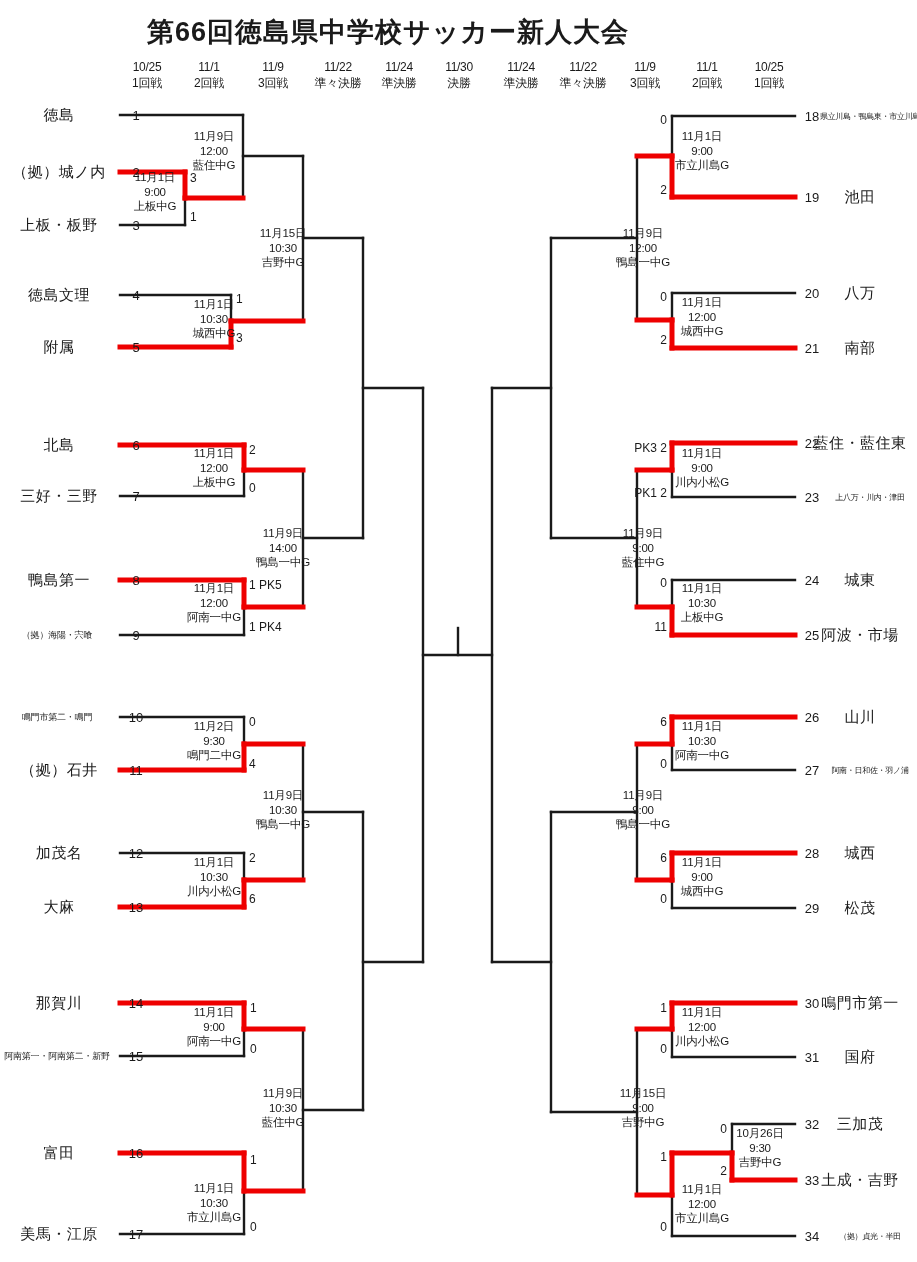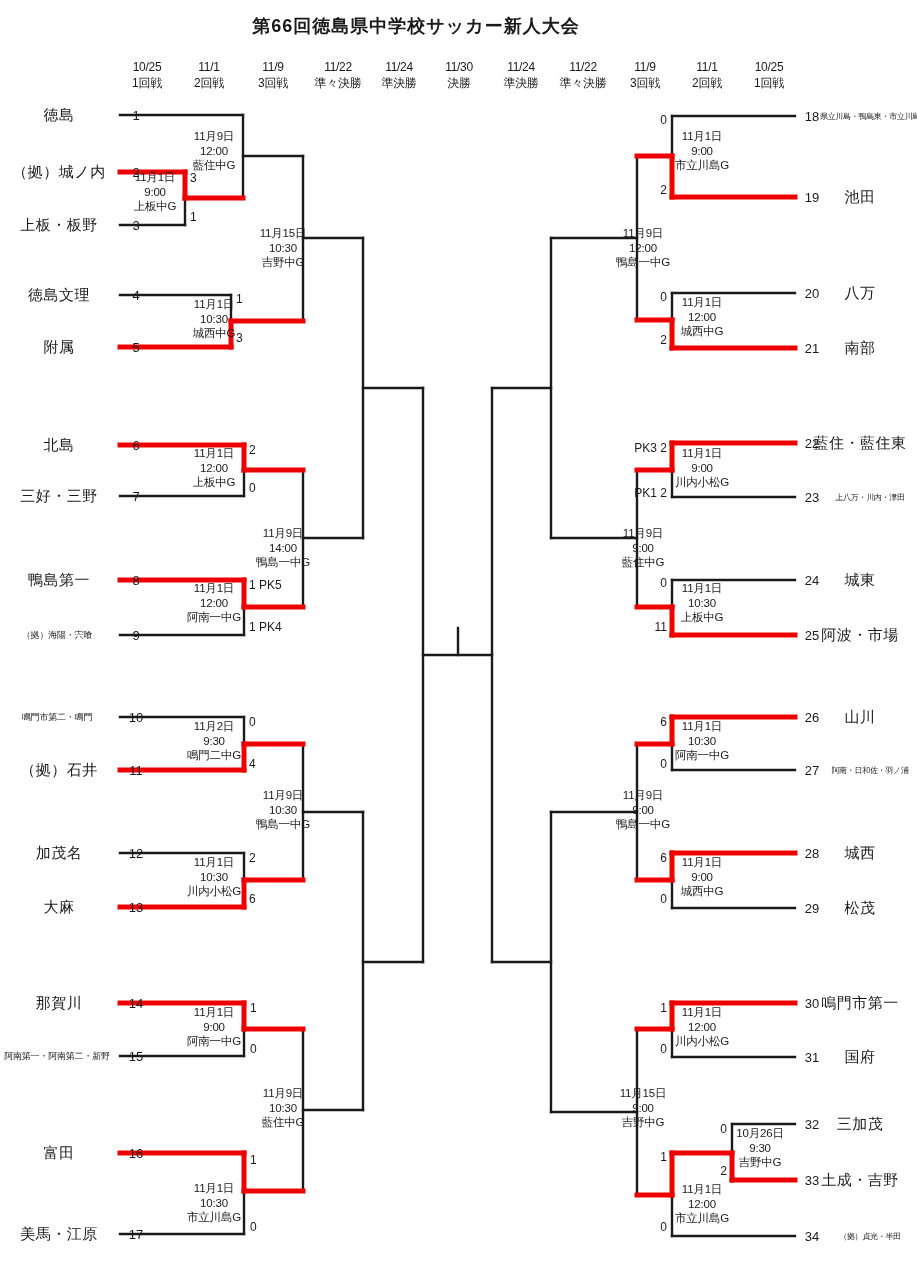--- a/index.html
+++ b/index.html
@@ -1,19 +1,19 @@
 <!DOCTYPE html>
 <html lang="ja"><head>
 <meta charset="utf-8">
 <style>
   html,body{margin:0;padding:0;background:#ffffff;}
   #page{position:relative;width:917px;height:1262px;background:#ffffff;overflow:hidden;
         font-family:"Liberation Sans","DejaVu Sans",sans-serif;color:#1a1a1a;}
-  #title{position:absolute;top:14px;left:416px;transform:translateX(-50%);
-         margin:0;font-size:18px;font-weight:bold;white-space:nowrap;letter-spacing:1px;}
+  #title{position:absolute;top:14px;left:388px;transform:translateX(-50%);
+         margin:0;font-size:27px;font-weight:bold;white-space:nowrap;letter-spacing:1px;}
   svg{position:absolute;top:0;left:0;}
   text{fill:#1a1a1a;}
   .t-head{font-size:12px;letter-spacing:-0.3px;}
   .t-name{font-size:15px;letter-spacing:0.5px;}
   .t-small-l{font-size:9px;letter-spacing:-0.2px;}
   .t-small-r{font-size:8px;letter-spacing:-0.3px;}
   .t-seed{font-size:13px;}
   .t-score{font-size:12px;}
   .t-ann{font-size:11.5px;letter-spacing:-0.2px;}
 </style>

